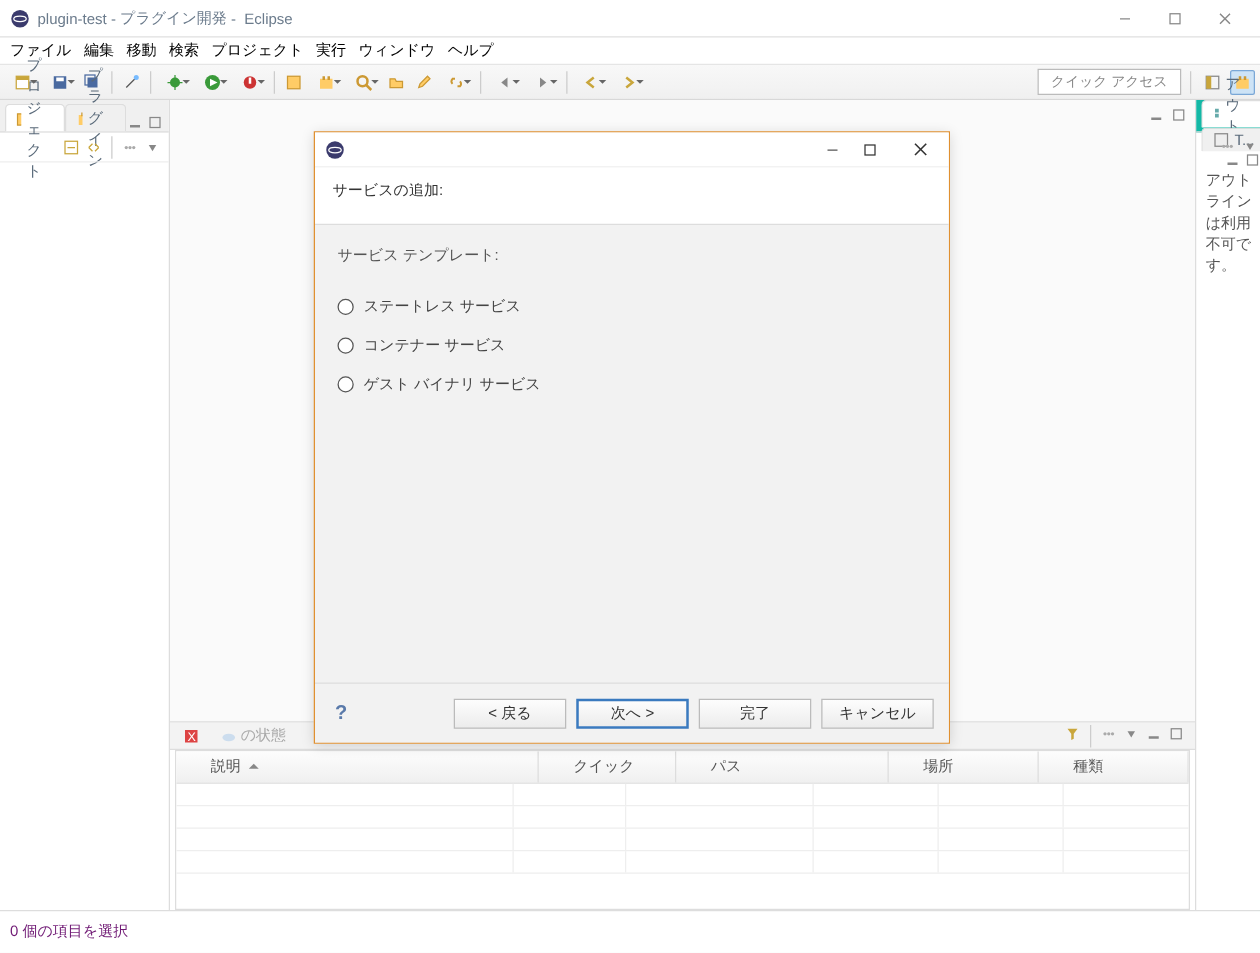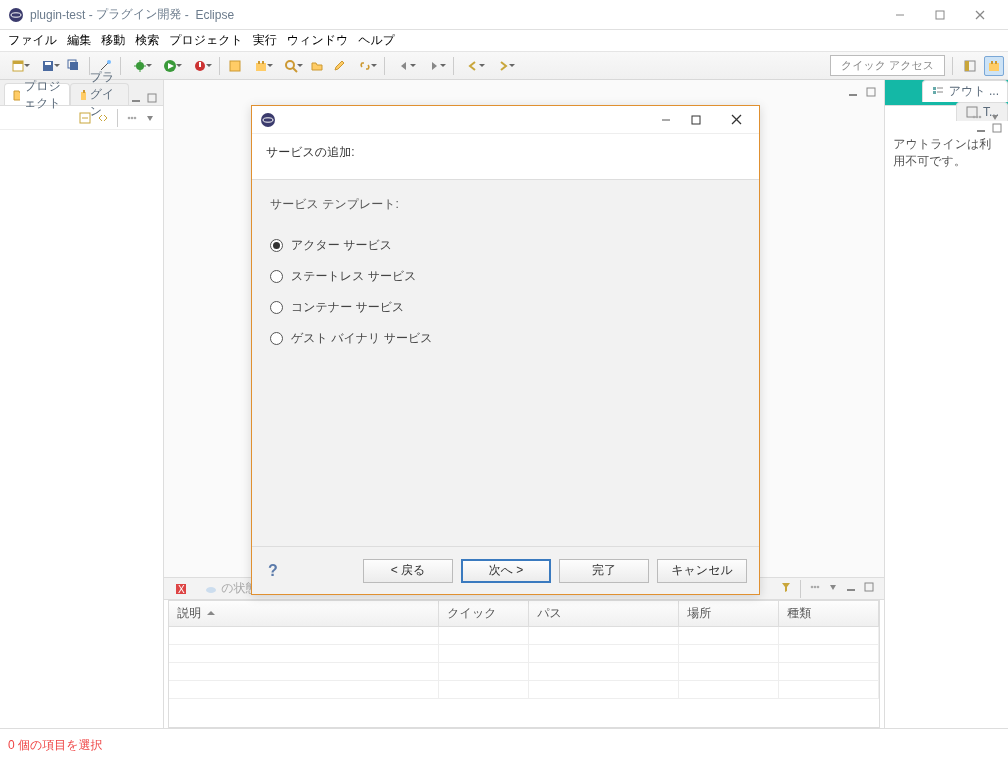--- a/index.html
+++ b/index.html
@@ -128,21 +128,21 @@
 .table {
   border: 1px solid #ddd; margin: 0 4px;
   flex:1;
   overflow: hidden;
 }
 .table-header {
   display: flex; background: linear-gradient(#fdfdfd,#f0f0f0);
   border-bottom: 1px solid #ddd;
 }
 .th {
-  padding: 4px 8px; border-right: 1px solid #ddd; color: #555;
+  padding: 4px 8px; border-right: 1px solid #ddd; color: #555; margin-left: 20px;
 }
 .th.c1 { width: 270px; }
 .th.c2 { width: 90px; }
 .th.c3 { width: 150px; }
 .th.c4 { width: 100px; }
 .th.c5 { width: 100px; }
 .table-rows .tr {
   display:flex; height:18px; border-bottom:1px solid #eee;
 }
 .table-rows .td {
@@ -156,21 +156,21 @@
 .right-tabs {
   height: 26px; display: flex; align-items: flex-end; background: #14b8a6;
   border-bottom: 1px solid #ddd; padding-left: 4px; flex-direction: column;
 }
 .right-content { padding: 8px; color: #555; }
 .right-subtool { height:22px; display:flex; justify-content:flex-end; padding:0 6px; align-items:center; gap:4px;}
 
 .statusbar {
   height: 22px; border-top: 1px solid #ddd;
   display: flex; align-items: center; padding: 16px 8px;
-  color: #ef4444;
+  color: #701a75;
 }
 
 
 .dialog {
   position: absolute;
   left: 251px; top: 85px;
   width: 509px; height: 490px;
   background: #f2f2f2;
   border: 1px solid #e09030;
   box-shadow: 0 2px 10px rgba(0,0,0,0.15);
@@ -593,24 +593,20 @@
           <line x1="10" y1="1" x2="1" y2="10" stroke="#333" stroke-width="1.3"></line>
         </svg>
       </div>
   </div>
   <div class="dlg-header">
     <div class="h1">サービスの追加:</div>
   </div>
   <div class="dlg-body">
     <div class="legend">サービス テンプレート:</div>
     <div class="radio-row">
-      <span class="radio checked"></span>
-      <span>アクター サービス</span>
-    </div>
-    <div class="radio-row">
       <span class="radio"></span>
       <span>ステートレス サービス</span>
     </div>
     <div class="radio-row">
       <span class="radio"></span>
       <span>コンテナー サービス</span>
     </div>
     <div class="radio-row">
       <span class="radio"></span>
       <span>ゲスト バイナリ サービス</span>

